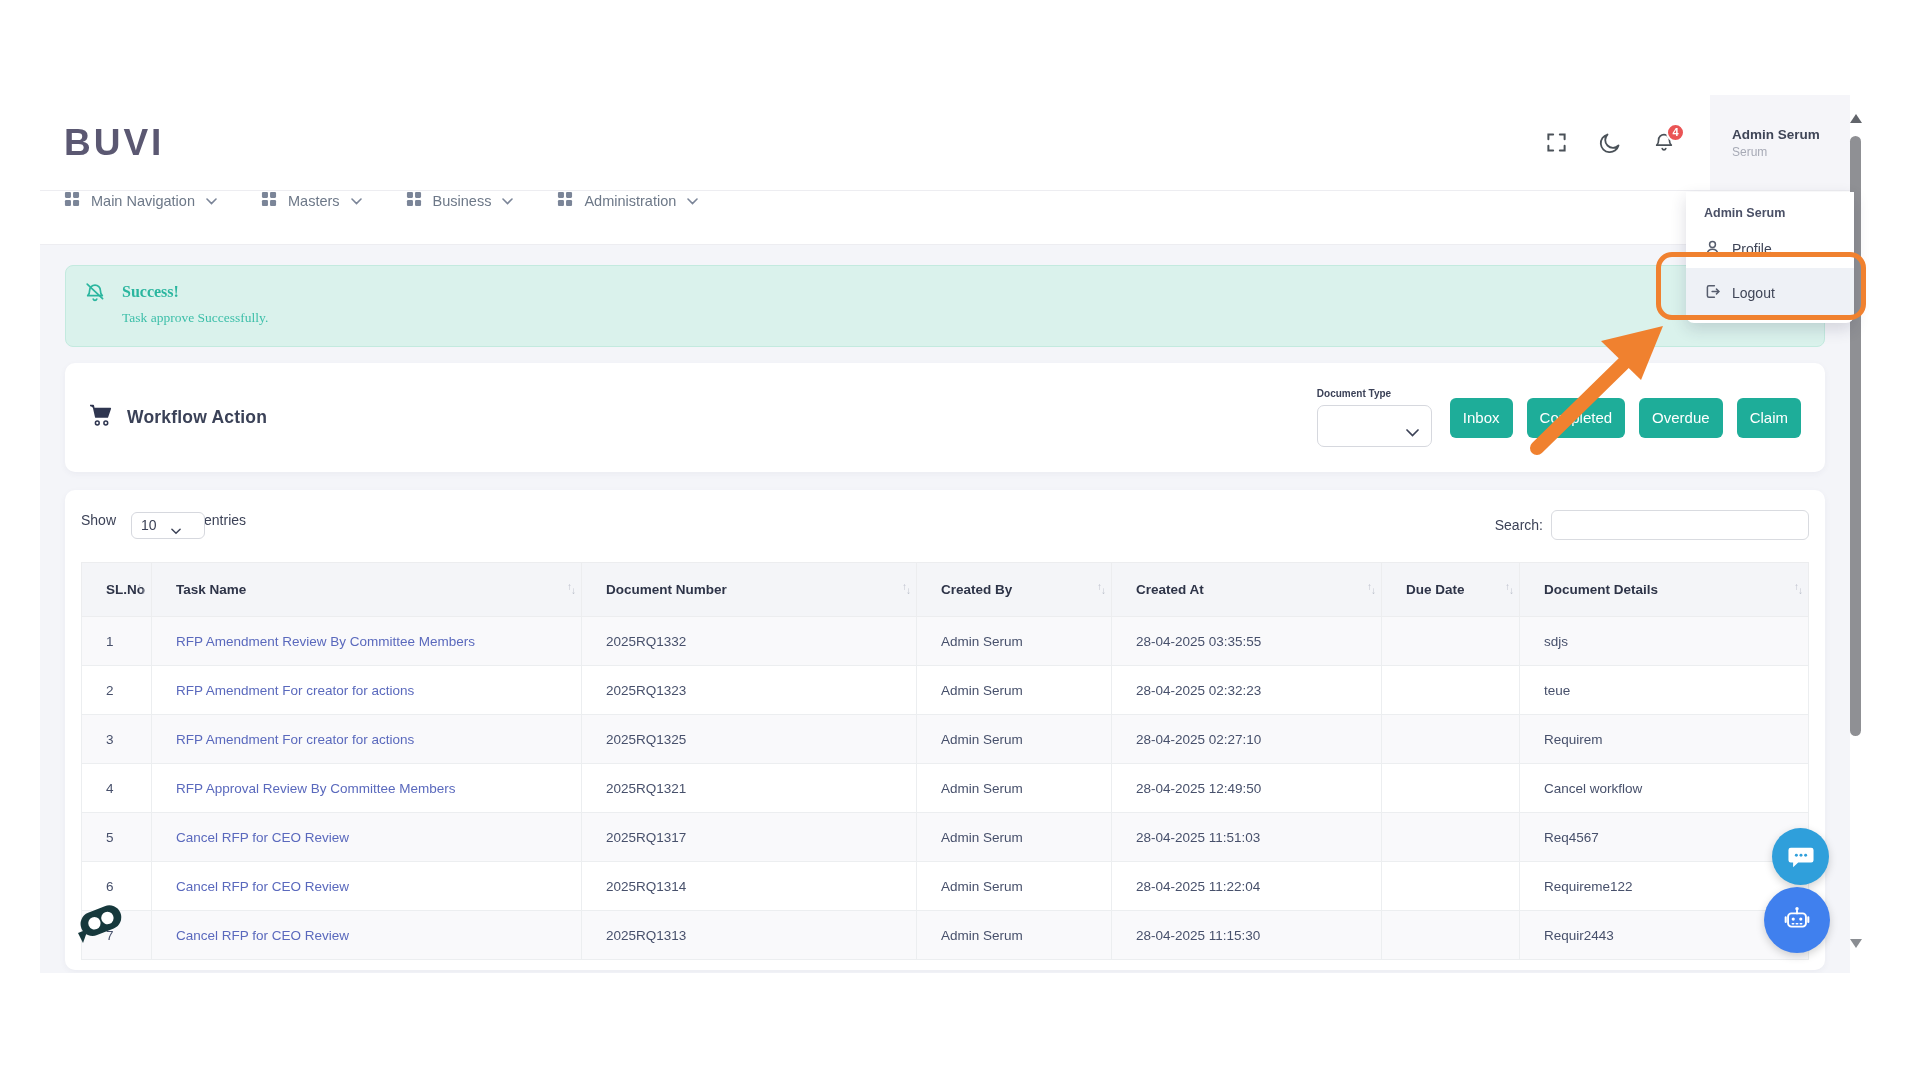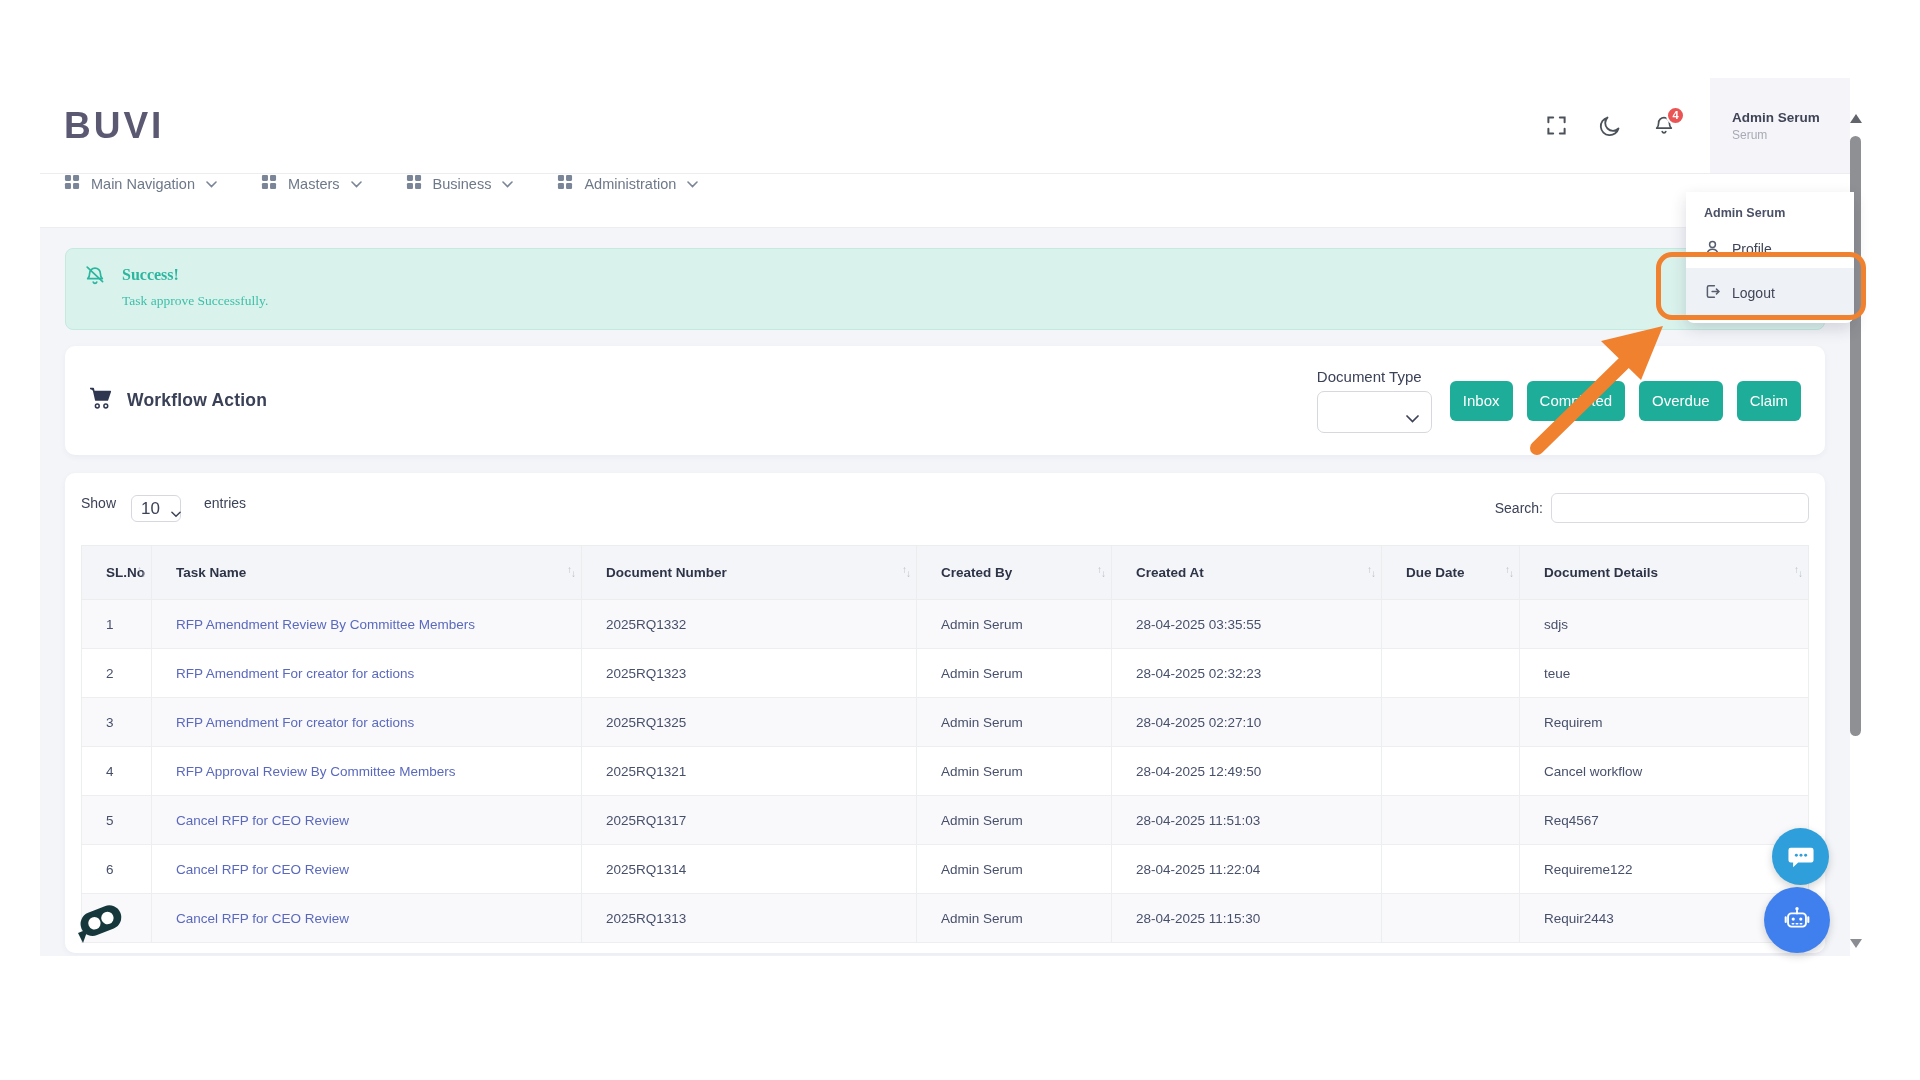--- a/index.html
+++ b/index.html
@@ -1,20 +1,20 @@
 <!DOCTYPE html>
 <html><head>
 <meta charset="utf-8">
 <style>
   * { margin:0; padding:0; box-sizing:border-box; }
   html,body { width:1920px; height:1080px; background:#ffffff; font-family:"Liberation Sans", sans-serif; overflow:hidden; }
   .canvas { position:relative; width:1920px; height:1080px; background:#ffffff; }
 
   
-  .app { position:absolute; left:40px; top:78px; width:1810px; height:878px; background:#ffffff; overflow:hidden; display:flex; flex-direction:column; }
+  .app { position:absolute; left:40px; top:95px; width:1810px; height:878px; background:#ffffff; overflow:hidden; display:flex; flex-direction:column; }
 
   
   .topbar { height:95px; flex:0 0 95px; display:flex; align-items:center; justify-content:space-between; background:#fff; }
   .logo { margin-left:24px; font-size:37px; font-weight:700; letter-spacing:3px; color:#5b5872; }
   .topbar-right { display:flex; align-items:stretch; height:100%; }
   .tb-icons { display:flex; align-items:center; gap:30px; margin-right:34px; }
   .tb-icon { position:relative; width:24px; height:24px; display:flex; align-items:center; justify-content:center; cursor:pointer; }
   .badge { position:absolute; top:-8px; right:-9px; min-width:19px; height:19px; border-radius:50%; background:#ea5455; color:#fff; font-size:11px; font-weight:700; display:flex; align-items:center; justify-content:center; border:2px solid #fff; }
   .user-block { width:140px; background:#f5f5f9; display:flex; flex-direction:column; justify-content:center; padding-left:22px; cursor:pointer; }
   .user-name { font-size:13.5px; font-weight:700; color:#3f4557; }
@@ -34,30 +34,30 @@
   .alert-title { font-size:16px; font-weight:700; color:#2bb69f; }
   .alert-msg  { font-size:13.5px; color:#3dbfa9; margin-top:9px; }
 
   .card { background:#fff; border-radius:10px; box-shadow:0 2px 6px rgba(50,50,90,0.05); }
 
   .workflow-card { height:109px; margin-bottom:18px; display:flex; align-items:center; justify-content:space-between; padding:0 24px; }
   .wf-title-wrap { display:flex; align-items:center; gap:14px; }
   .wf-title { font-size:17.5px; font-weight:700; color:#3a4157; letter-spacing:0.2px; }
   .wf-right { display:flex; align-items:center; gap:14px; }
   .doc-type { display:flex; flex-direction:column; margin-right:4px; }
-  .doc-type-label { font-size:15px; font-weight:400; color:#3b4157; margin-bottom:6px; }
+  .doc-type-label { font-size:10px; font-weight:700; color:#3b4157; margin-bottom:6px; }
   .select-box { position:relative; width:115px; height:42px; background:#fff; border:1px solid #d6d8de; border-radius:7px; cursor:pointer; }
   .select-box .sel-chev { position:absolute; right:12px; top:17px; }
   .teal-btn { height:40px; padding:0 13px; background:#1ead99; border:none; border-radius:6px; color:#fff; font-size:15px; font-family:"Liberation Sans",sans-serif; cursor:pointer; }
 
   .table-card { height:480px; padding:16px; overflow:hidden; }
   .table-controls { display:flex; align-items:center; justify-content:space-between; margin-top:4px; }
   .show-entries { display:flex; align-items:flex-start; gap:15px; font-size:14px; color:#3c4257; }
   .page-size { position:relative; width:58px; height:27px; }
-  .page-size select { width:50px; height:27px; border:1px solid #d6d8de; border-radius:6px; background:#fff; font-size:17px; color:#3c4257; padding-left:9px; appearance:none; -webkit-appearance:none; font-family:"Liberation Sans",sans-serif; }
+  .page-size select { width:74px; height:27px; border:1px solid #d6d8de; border-radius:6px; background:#fff; font-size:14px; color:#3c4257; padding-left:9px; appearance:none; -webkit-appearance:none; font-family:"Liberation Sans",sans-serif; }
   .page-size .sel-chev { position:absolute; right:8px; top:10px; pointer-events:none; }
   .search-wrap { display:flex; align-items:center; gap:8px; font-size:14px; color:#3c4257; }
   .search-wrap input { width:258px; height:30px; border:1px solid #d9dbe0; border-radius:6px; padding:0 10px; font-size:13px; font-family:"Liberation Sans",sans-serif; }
 
   table { width:100%; border-collapse:collapse; table-layout:fixed; margin-top:22px; }
   thead th { height:54px; background:#f4f5f8; font-size:13.5px; font-weight:700; color:#2e3448; text-align:left; padding-left:24px; position:relative; border:1px solid #ecedef; }
   tbody td { height:49px; font-size:13.5px; color:#47506b; padding-left:24px; border:1px solid #eceef0; background:#fff; }
   tbody tr:nth-child(odd) td { background:#f9f9fb; }
   td.link-cell a { color:#5a69bd; text-decoration:none; cursor:pointer; }
   .sort { position:absolute; right:6px; top:20px; color:#b9bdc9; font-size:10px; line-height:8px; letter-spacing:-1px; }

